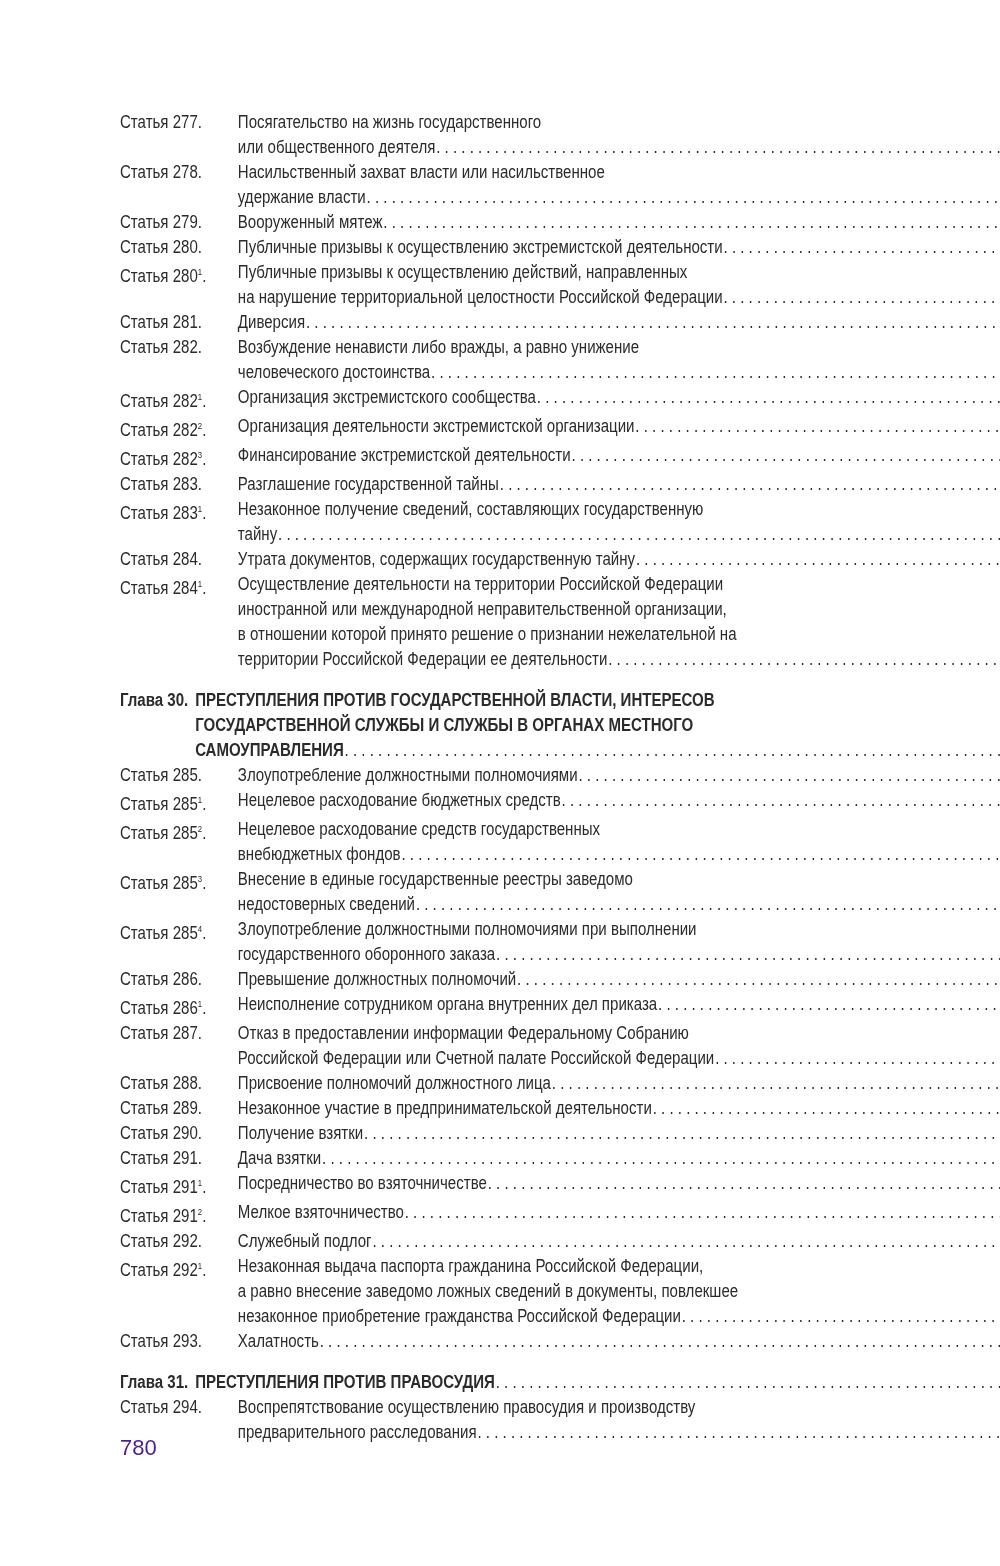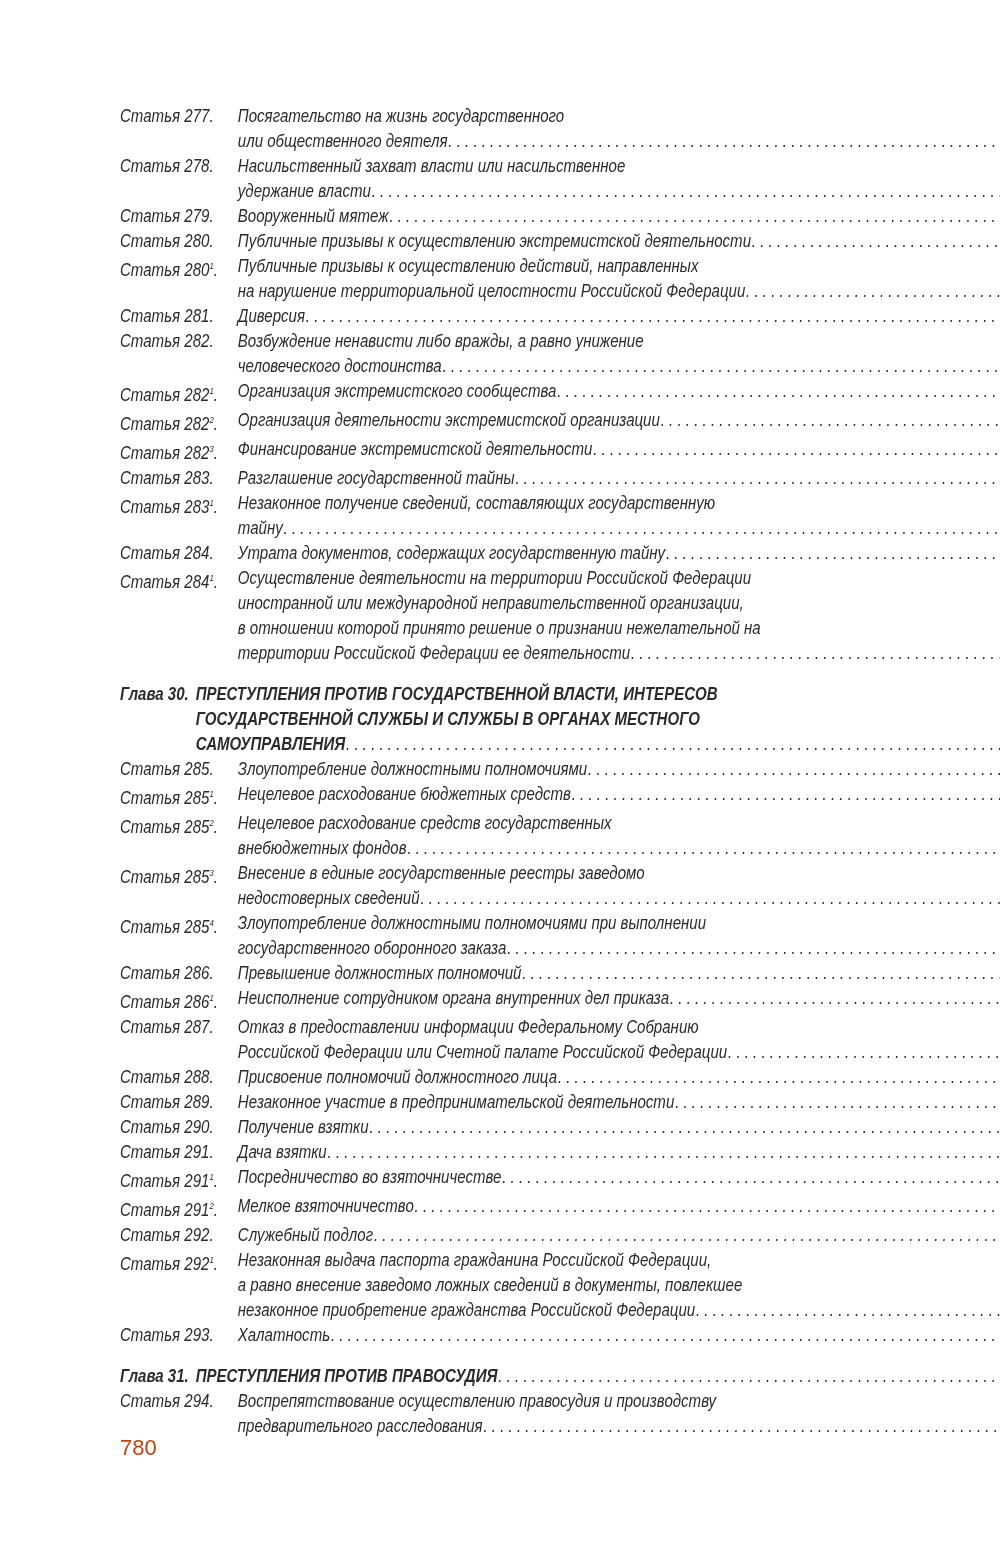--- a/index.html
+++ b/index.html
@@ -1,30 +1,30 @@
 <!DOCTYPE html>
 <html><head>
 <meta charset="utf-8">
 <style>
   html, body { margin:0; padding:0; background:#ffffff; }
   body { width:1000px; height:1566px; position:relative; overflow:hidden;
          font-family:"Liberation Sans", sans-serif; color:#2b2b2b; }
-  .toc { position:absolute; left:120px; top:104px; width:770px;font-style:italic; }
+  .toc { position:absolute; left:120px; top:110px; width:770px; }
   .entry { display:flex; font-size:17.5px; line-height:25px; transform:scaleX(0.86); transform-origin:left top; width:895px; }
   .label { width:137px; flex:none; white-space:nowrap; }
   .label sup { font-size:9px; vertical-align:7px; }
   .body { flex:1; }
   .line { display:flex; white-space:nowrap; }
   .line .txt { flex:none; }
   .line .dots { flex:1; overflow:hidden; white-space:nowrap; letter-spacing:3px; margin:0 1px; }
   .line .dots::before { content:". . . . . . . . . . . . . . . . . . . . . . . . . . . . . . . . . . . . . . . . . . . . . . . . . . . . . . . . . . . . . . . . . . . . . . . . . . . . . . . . . . . . . . . . . . . . . . . . . . . . . . . . . . . . . . . . . . . . . . . . . . . ."; letter-spacing:0; }
   .chapter-wrap { display:flex; font-size:17.5px; line-height:25px; transform:scaleX(0.86); transform-origin:left top; width:895px; font-weight:bold; margin-top:16px; }
   .chapter-wrap .clabel { flex:none; padding-right:8px; white-space:nowrap; }
   .chapter-wrap .cbody { flex:1; }
-  .pagenum { position:absolute; left:120px; top:1435px; font-size:22px; color:#c2410c; }
+  .pagenum { position:absolute; left:120px; top:1435px; font-size:22px; color:#4c1d95; }
 </style>
 </head>
 <body>
 
 <div class="toc" id="toc">
     <div class="entry">
       <div class="label"><span>Статья 277</span>.</div>
       <div class="body">
         <div class="line">
           <span class="txt">Посягательство на жизнь государственного</span>

